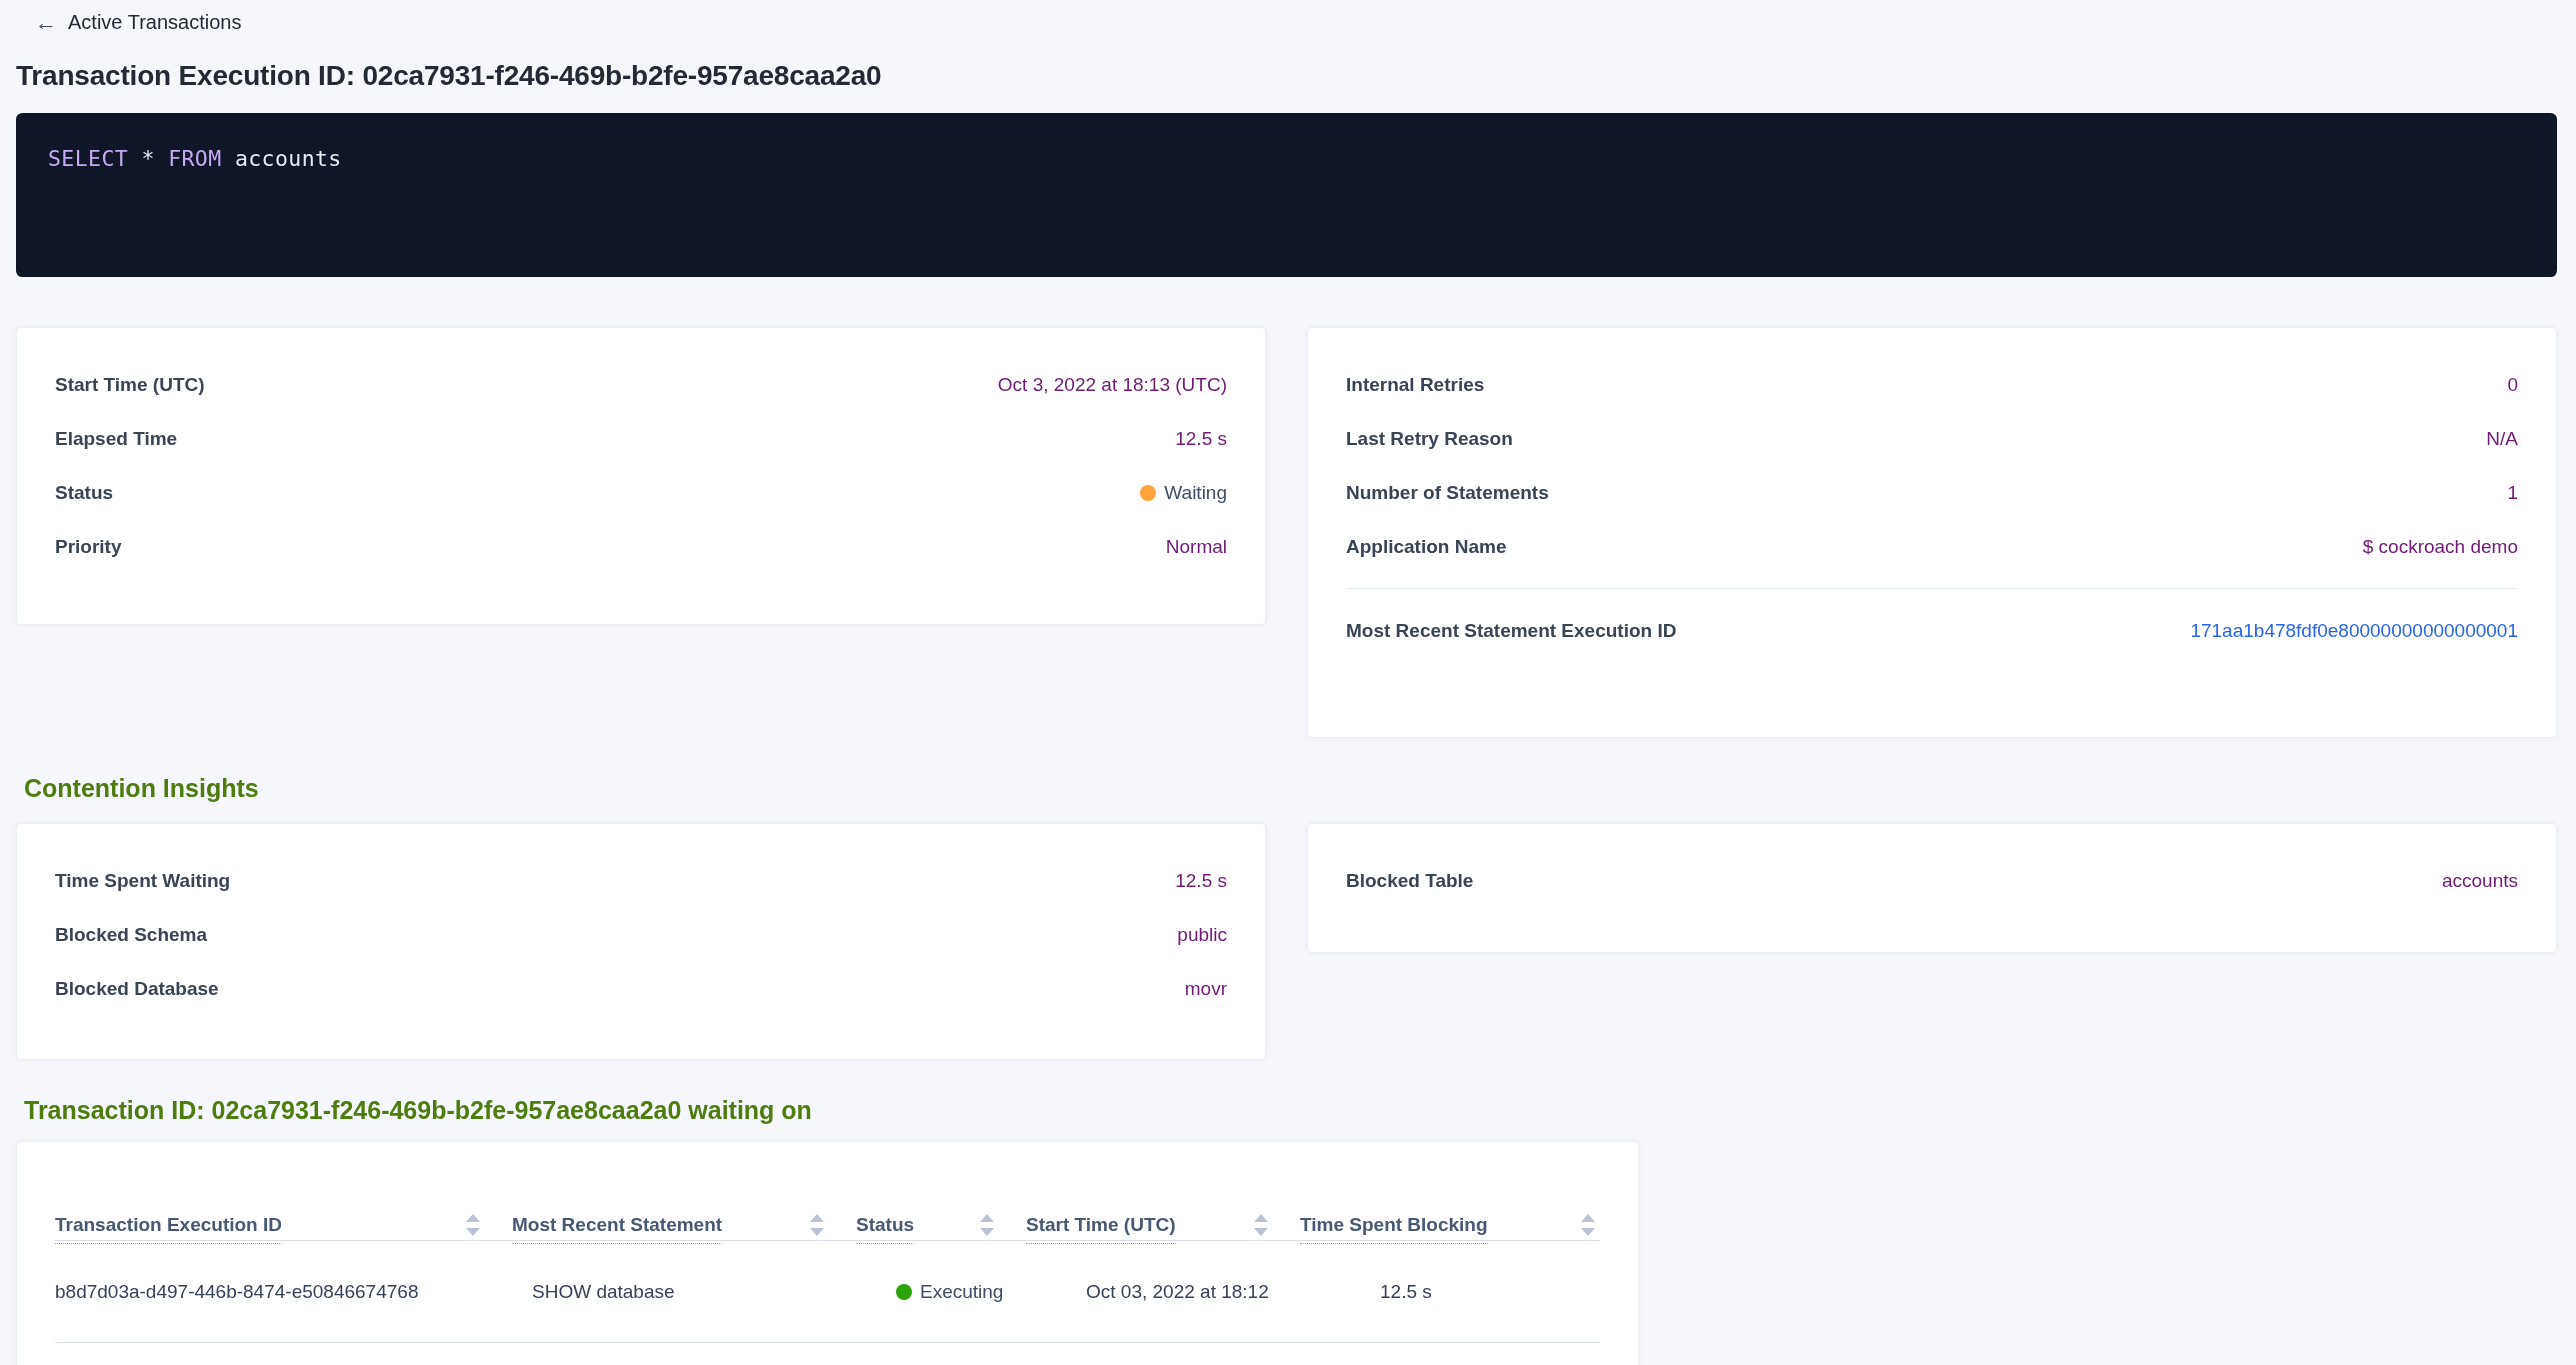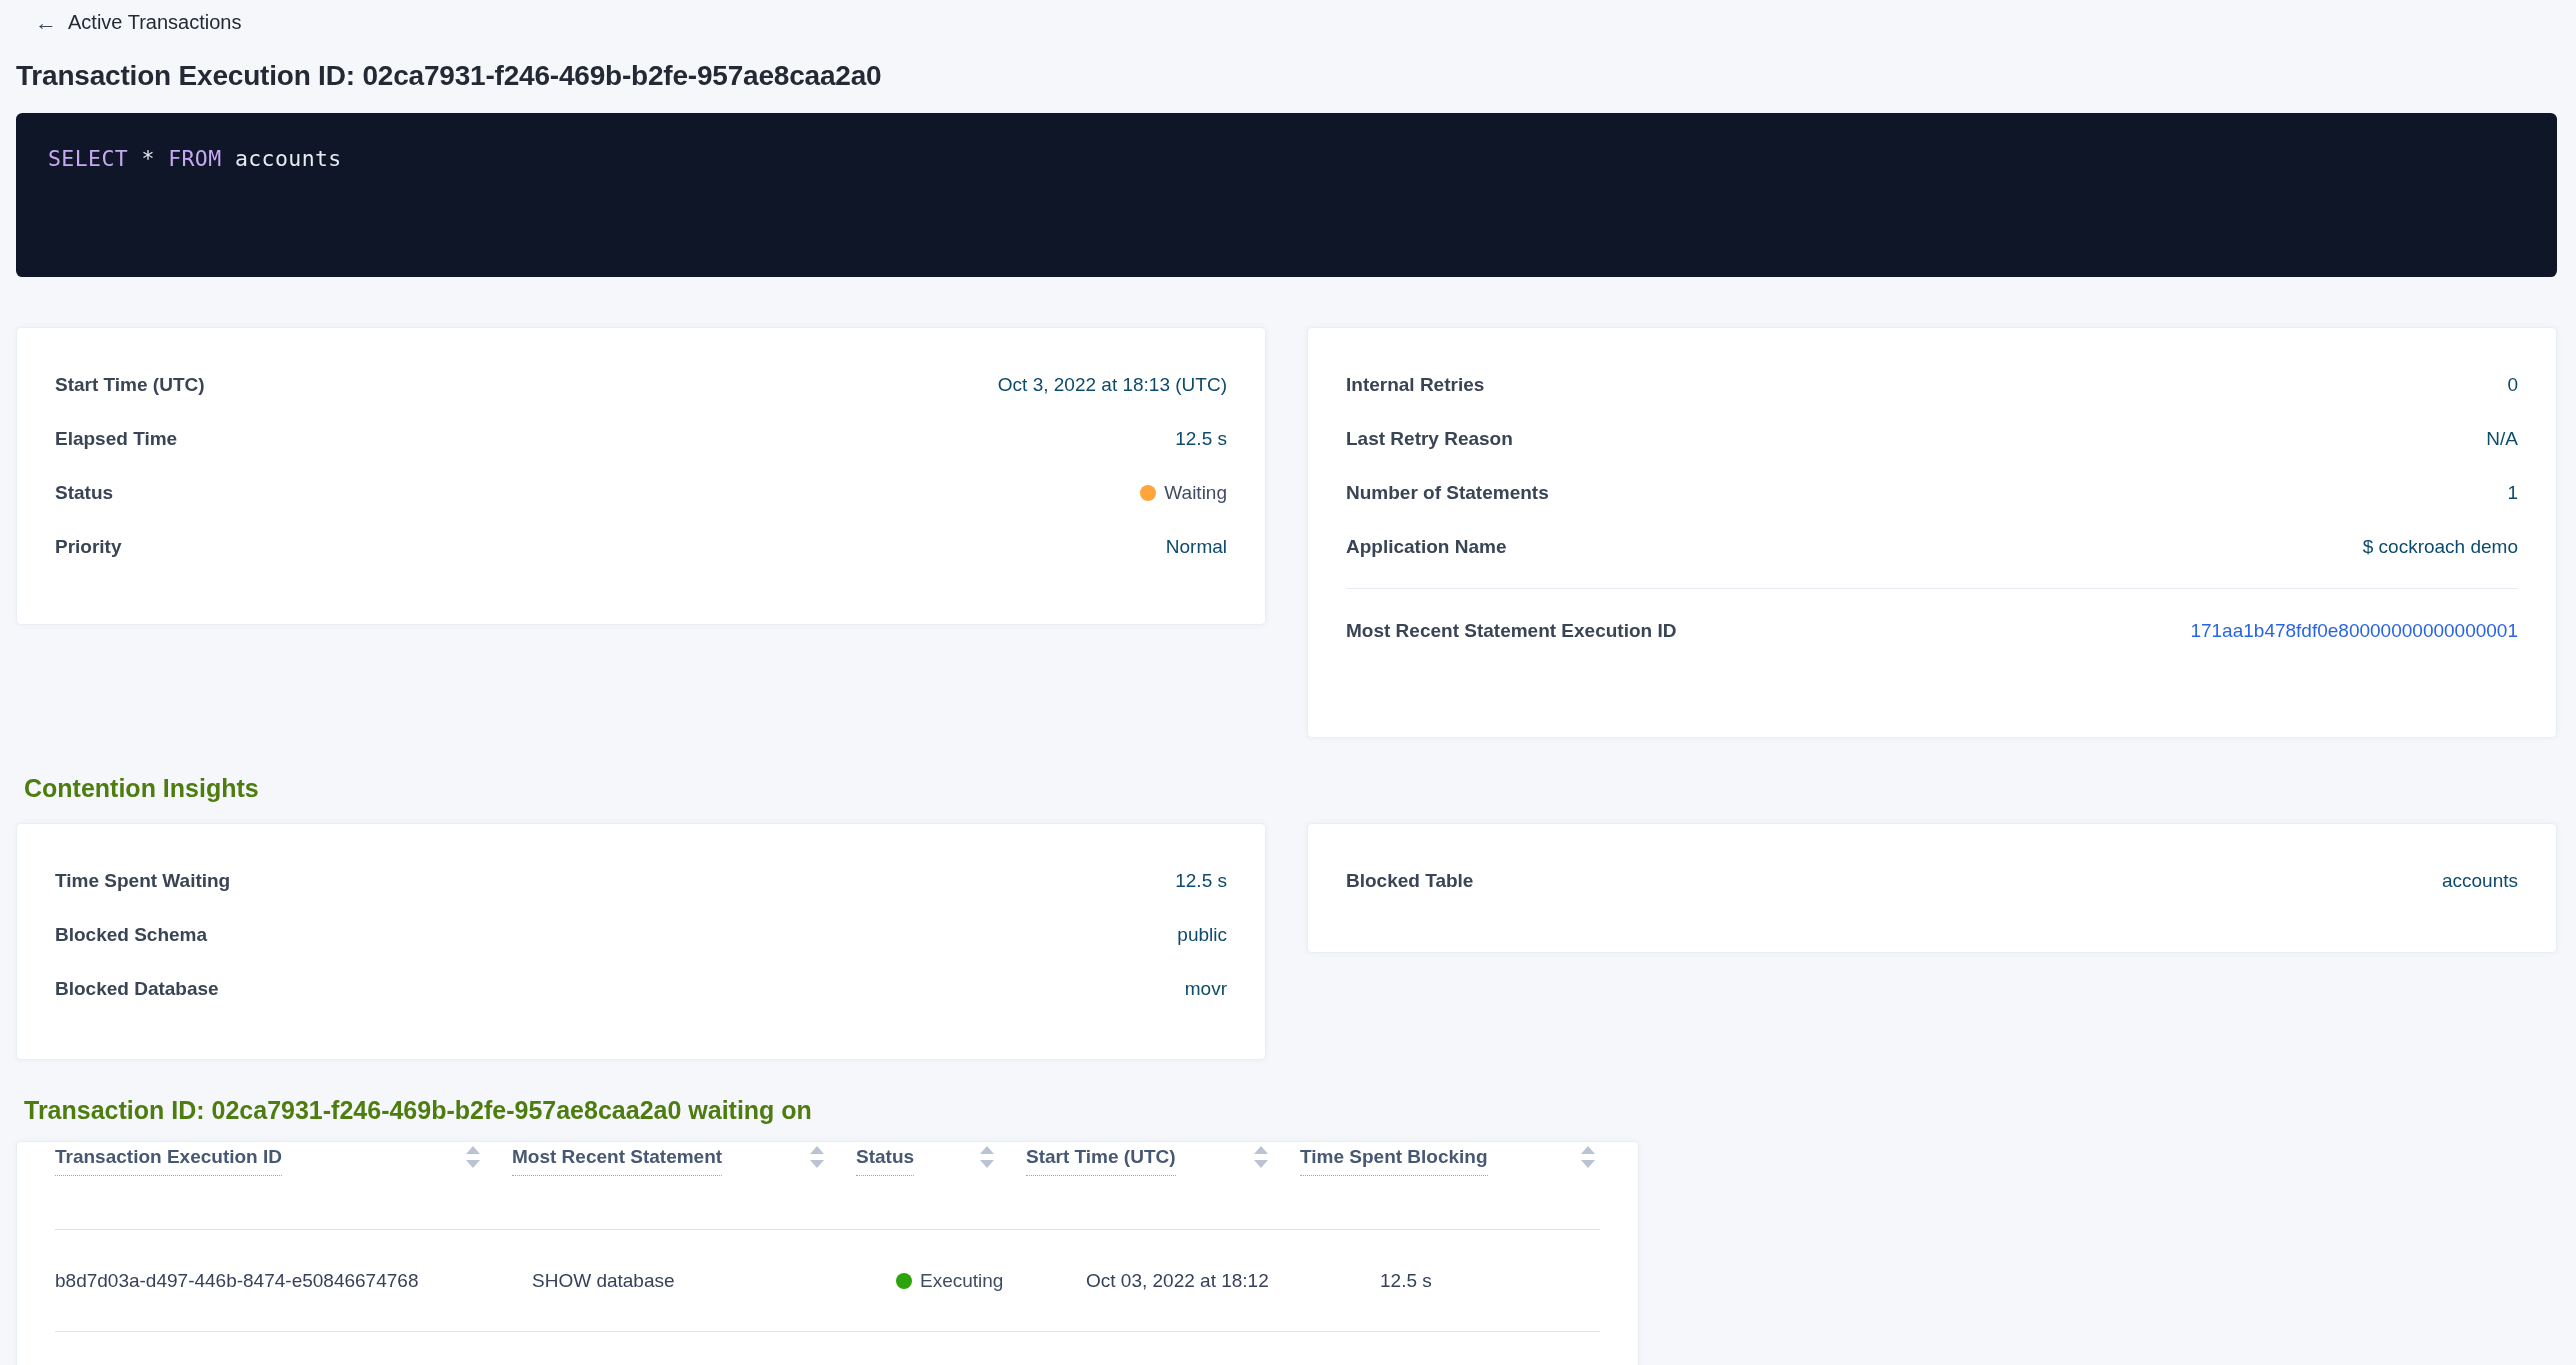--- a/index.html
+++ b/index.html
@@ -53,21 +53,21 @@
   .card.h-left    { height:298px; }
   .card.h-right   { height:411px; }
   .card.h-cleft   { height:237px; }
   .card.h-cright  { height:130px; }
 
   .crow {
     height:54px; display:flex; align-items:center;
     justify-content:space-between; font-size:19px;
   }
   .crow .lbl { font-weight:700; color:#394455; }
-  .crow .val { color:#0c4a6e; text-align:right; }
+  .crow .val { color:#701a75; text-align:right; }
   .crow .val.link { color:#2864e6; cursor:pointer; }
 
   .status-val { display:flex; align-items:center; color:#3f4c63; }
   .dot {
     width:16px; height:16px; border-radius:50%;
     display:inline-block; margin-right:8px; flex:0 0 auto;
   }
   .dot-waiting   { background:#ffa53b; }
   .dot-executing { background:#2da30b; }
 
@@ -81,21 +81,21 @@
   .cards-row.contention { margin-top:20px; }
 
   
   .table-card {
     margin:16px 0 0 16px; width:1623px; height:234px;
     background:#ffffff; border:0.8px solid #e9edf4; border-radius:4.8px;
     box-shadow:0 0 6.4px rgba(40,60,90,0.05);
     padding:0 38px;
   }
   .thead {
-    display:flex; align-items:flex-start; height:88px;
+    display:flex; align-items:flex-end; height:99px;
     border-bottom:1.6px solid #d9dfeb;
   }
   .th {
     display:flex; align-items:center;
     font-size:19px; font-weight:700; color:#475872;
     cursor:pointer;
   }
   .th .th-label {
     border-bottom:1.6px dotted #9aa7ba; padding-bottom:7.2px;
     transform:translateY(4px);

